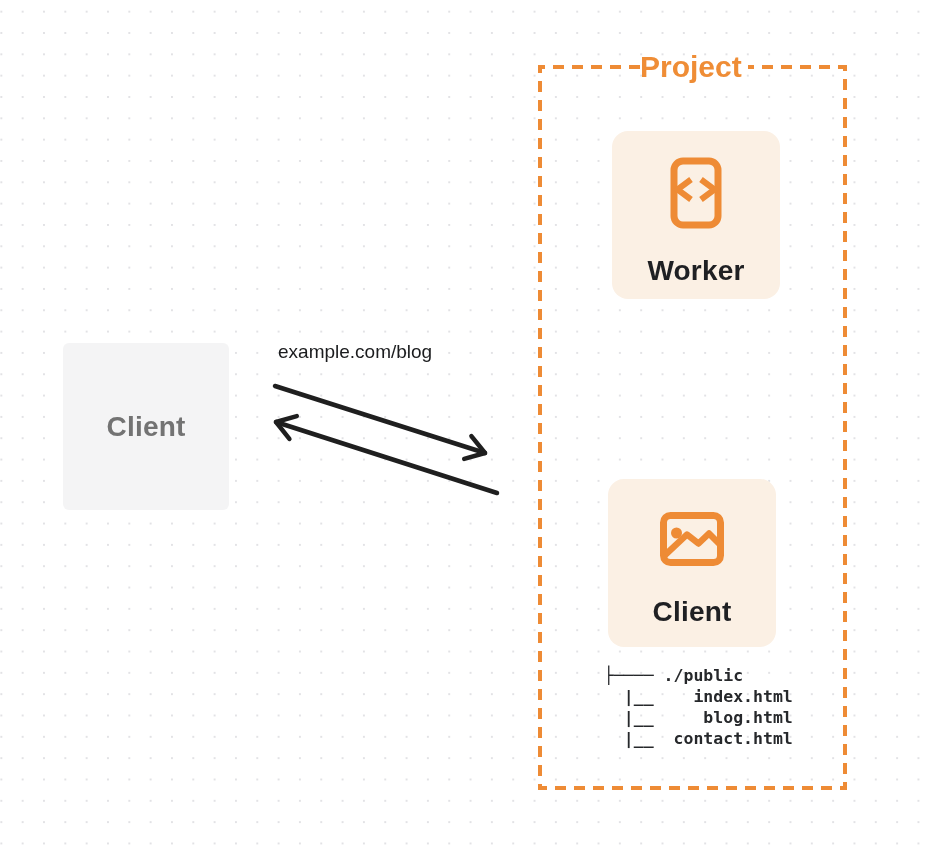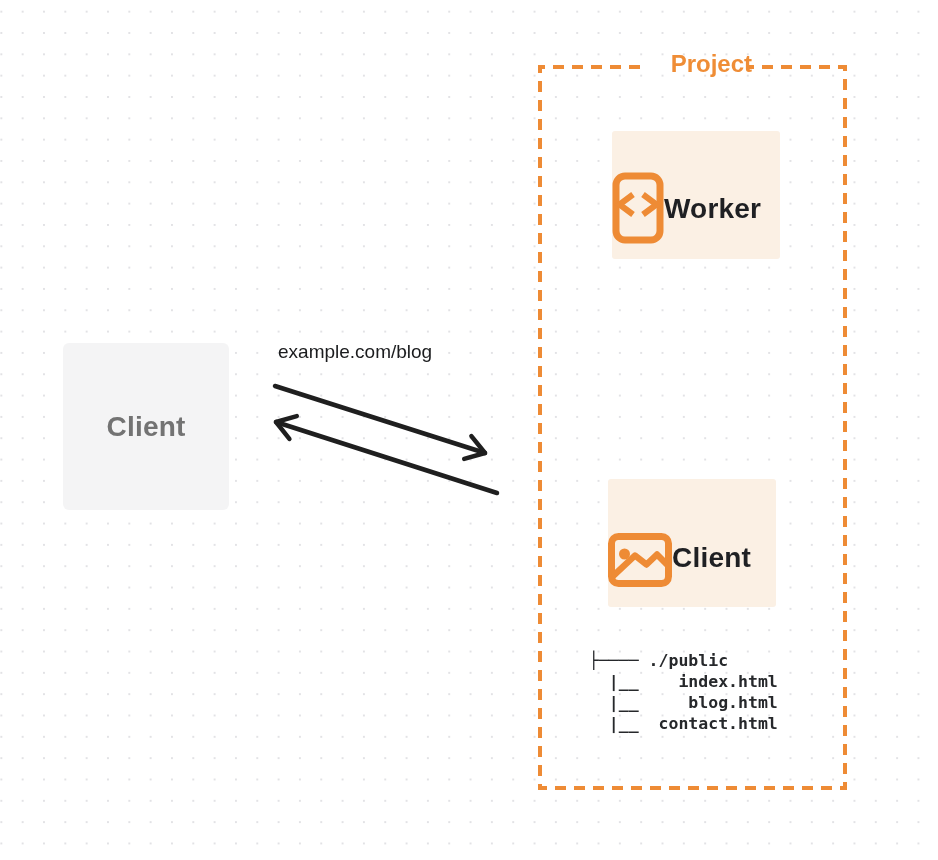--- a/index.html
+++ b/index.html
@@ -43,50 +43,50 @@
   }
 
   
   .project-border { position: absolute; left: 536px; top: 48px; }
   .project-border path {
     stroke: #ee8b35; stroke-width: 4; fill: none; stroke-dasharray: 11 8;
   }
   .project-label {
     position: absolute;
     left: 640px; top: 50px; width: 112px;
-    text-align: right;
-    font-size: 24px; font-weight: 700; color: #ef8d36;
+    text-align: left;
+    font-size: 30px; font-weight: 700; color: #ef8d36;
   }
 
   
   .card {
     position: absolute;
-    width: 168px; height: 128px;
+    width: 168px; height: 168px;
     background: #fbf0e4;
-    border-radius: 3px;
-    display: flex; flex-direction: row; align-items: center;
+    border-radius: 16px;
+    display: flex; flex-direction: column; align-items: center;
   }
   .card.worker { left: 612px; top: 131px; padding-top: 0; }
   .card.assets { left: 608px; top: 479px; }
   .card .icon-wrap { display: flex; align-items: center; justify-content: center; }
   .card.worker .icon-wrap { margin-top: 26px; height: 71px; }
   .card.assets .icon-wrap { margin-top: 33px; height: 54px; }
   .card .card-label {
     font-size: 28px; font-weight: 700; color: #1f2023; letter-spacing: 0.2px;
   }
   .card.worker .card-label { margin-top: 27px; }
   .card.assets .card-label { margin-top: 30px; }
 
   .icon-stroke { stroke: #ee8b35; fill: none; }
 
   
   .file-tree {
     position: absolute;
     left: 588px; top: 649px;
-    margin: 1px;
+    margin: 16px;
     font-family: "DejaVu Sans Mono", monospace;
     font-size: 16.5px;
     line-height: 21px;
     font-weight: 700;
     color: #26282b;
     white-space: pre;
   }
 </style>
 </head>
 <body>

